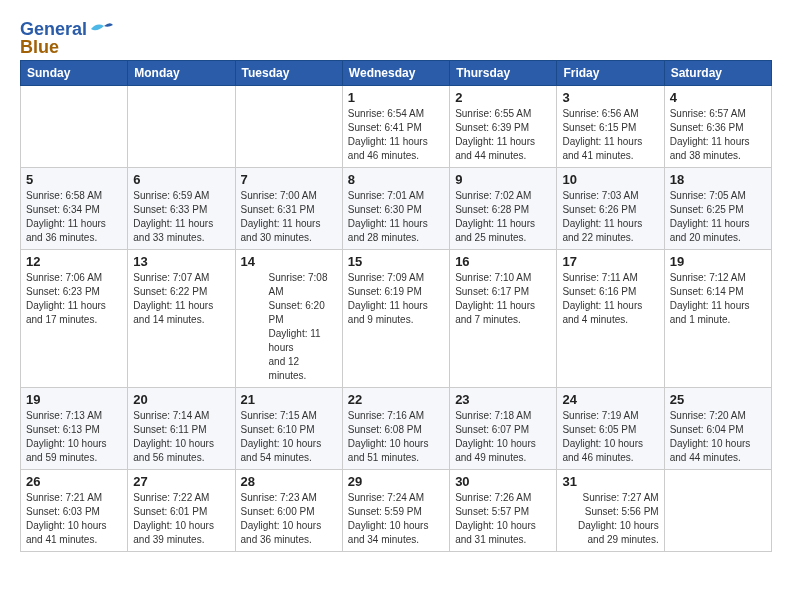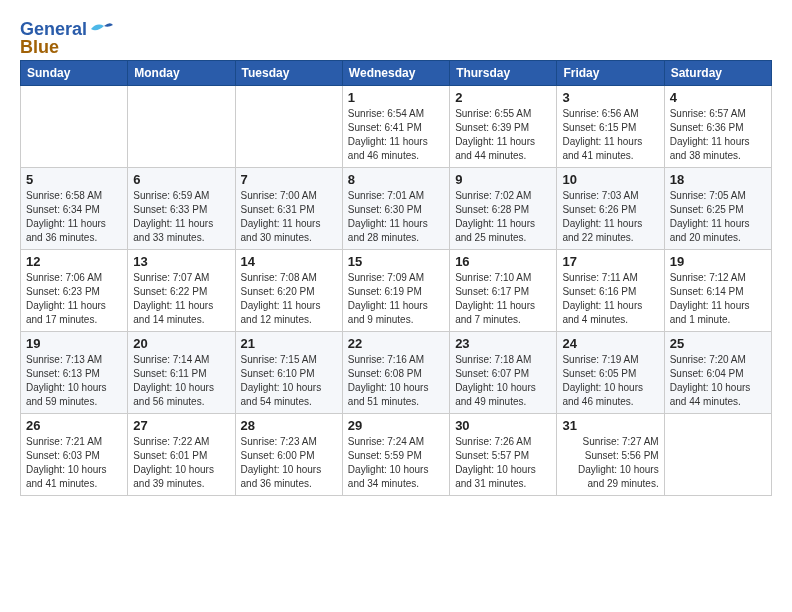--- a/index.html
+++ b/index.html
@@ -204,21 +204,21 @@
         </td>
         <td>
           <span class="day-num">13</span>
           <div class="day-info" style="white-space: pre-line;">Sunrise: 7:07 AM
 Sunset: 6:22 PM
 Daylight: 11 hours
 and 14 minutes.</div>
         </td>
         <td>
           <span class="day-num">14</span>
-          <div class="day-info" style="white-space: pre-line;">Sunrise: 7:08 AM
+          <div class="day-info" style="white-space: pre-line; margin-left: 28px;">Sunrise: 7:08 AM
 Sunset: 6:20 PM
 Daylight: 11 hours
 and 12 minutes.</div>
         </td>
         <td>
           <span class="day-num">15</span>
           <div class="day-info" style="white-space: pre-line;">Sunrise: 7:09 AM
 Sunset: 6:19 PM
 Daylight: 11 hours
 and 9 minutes.</div>

